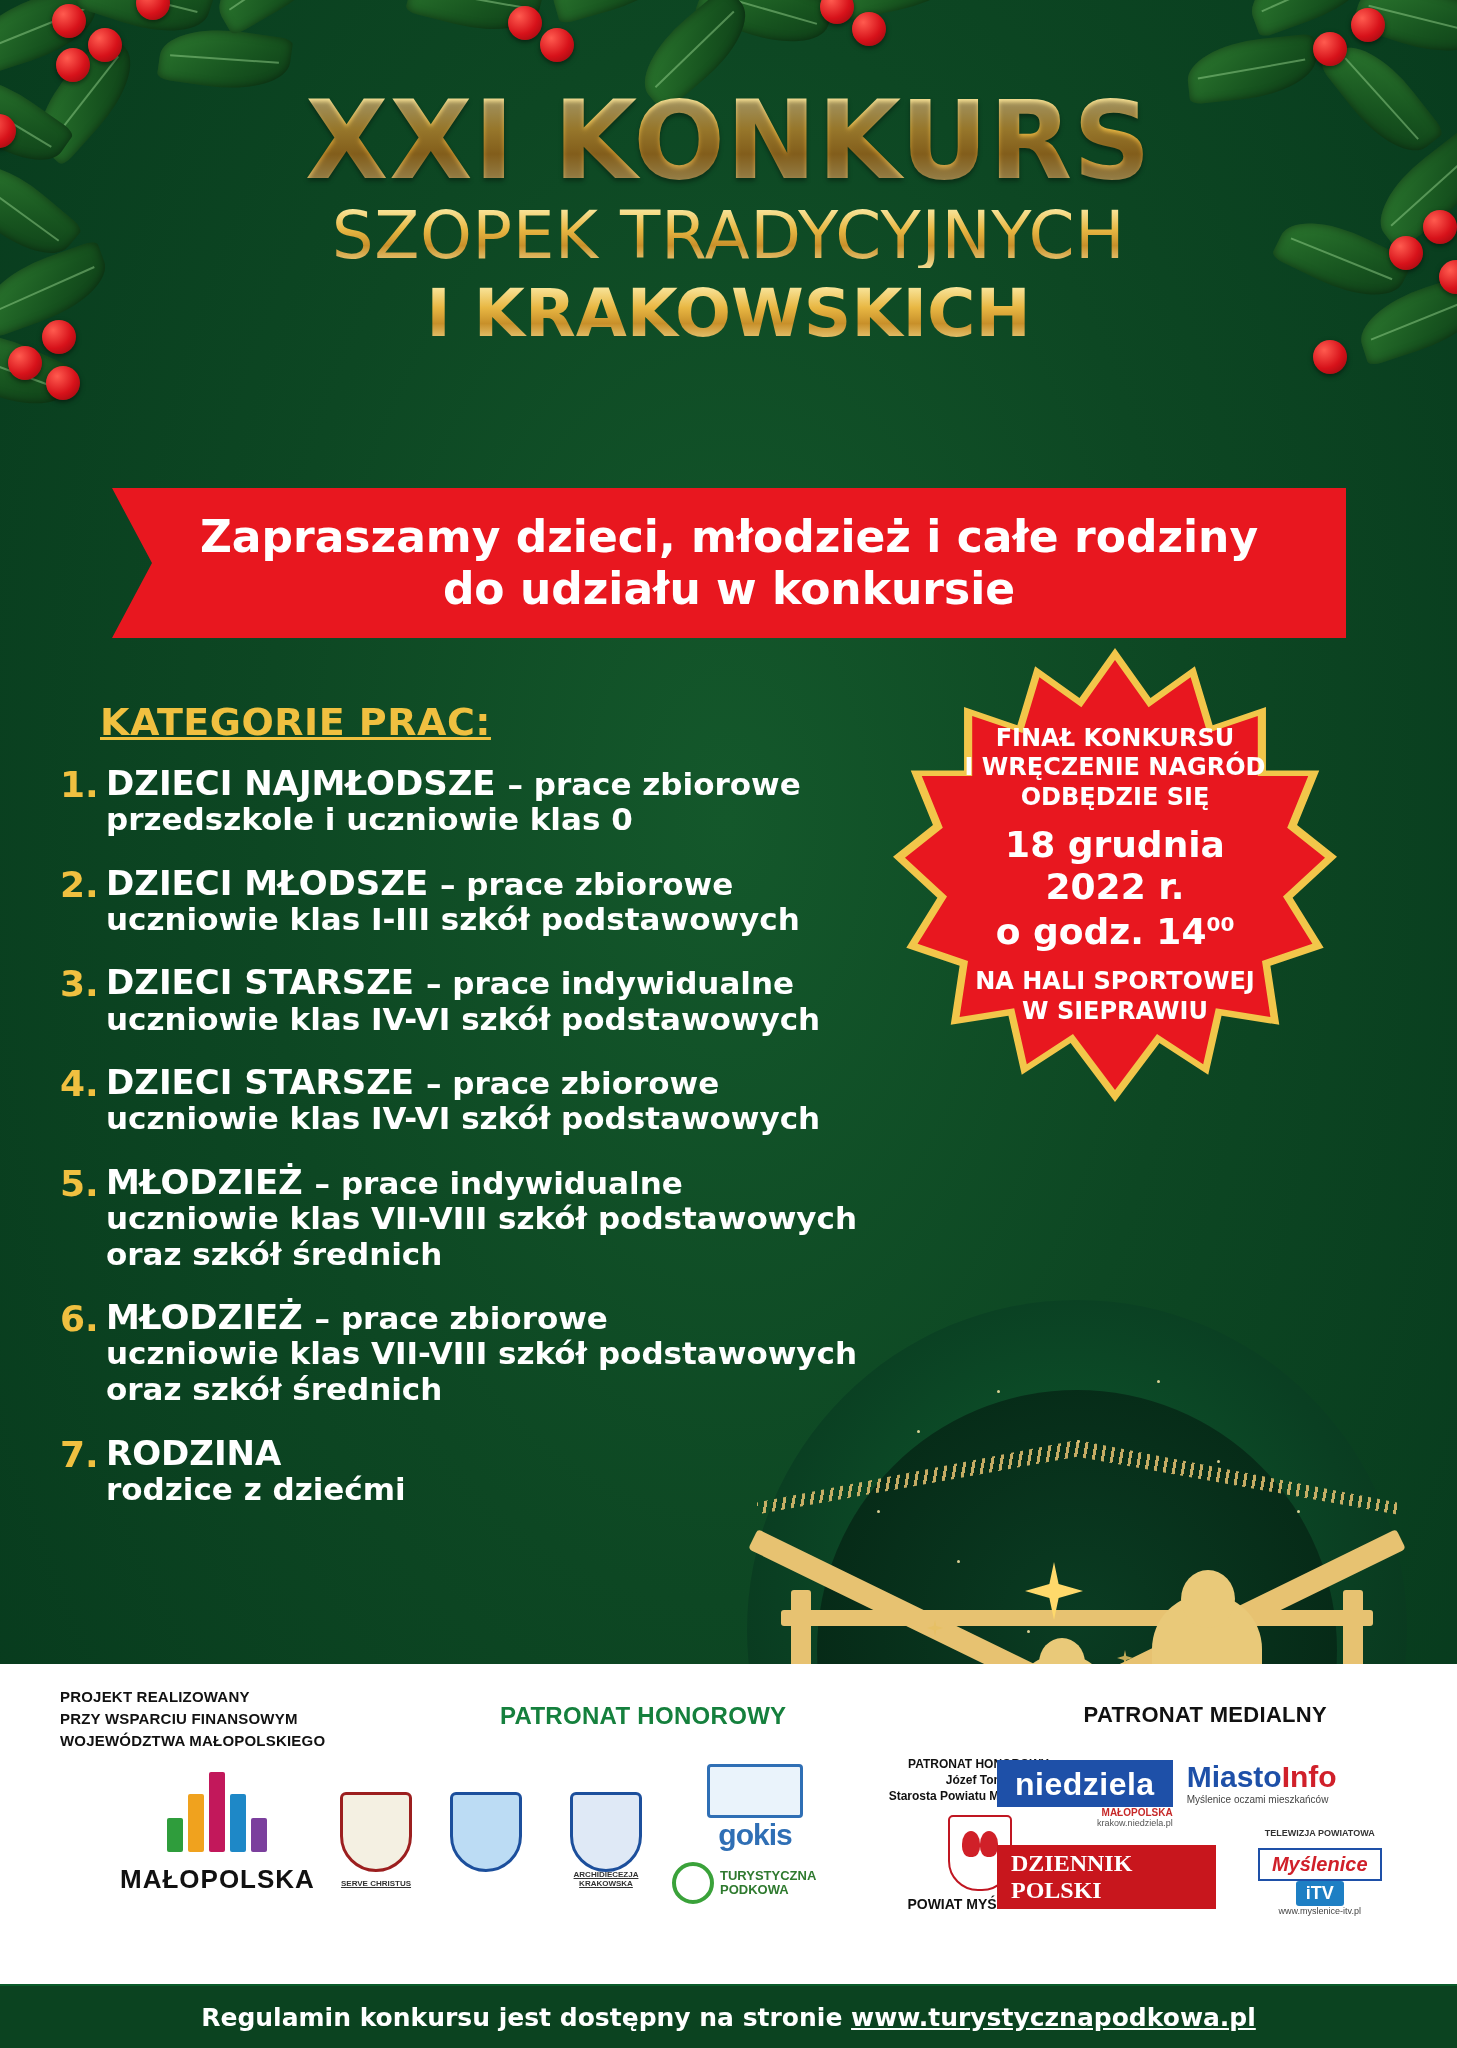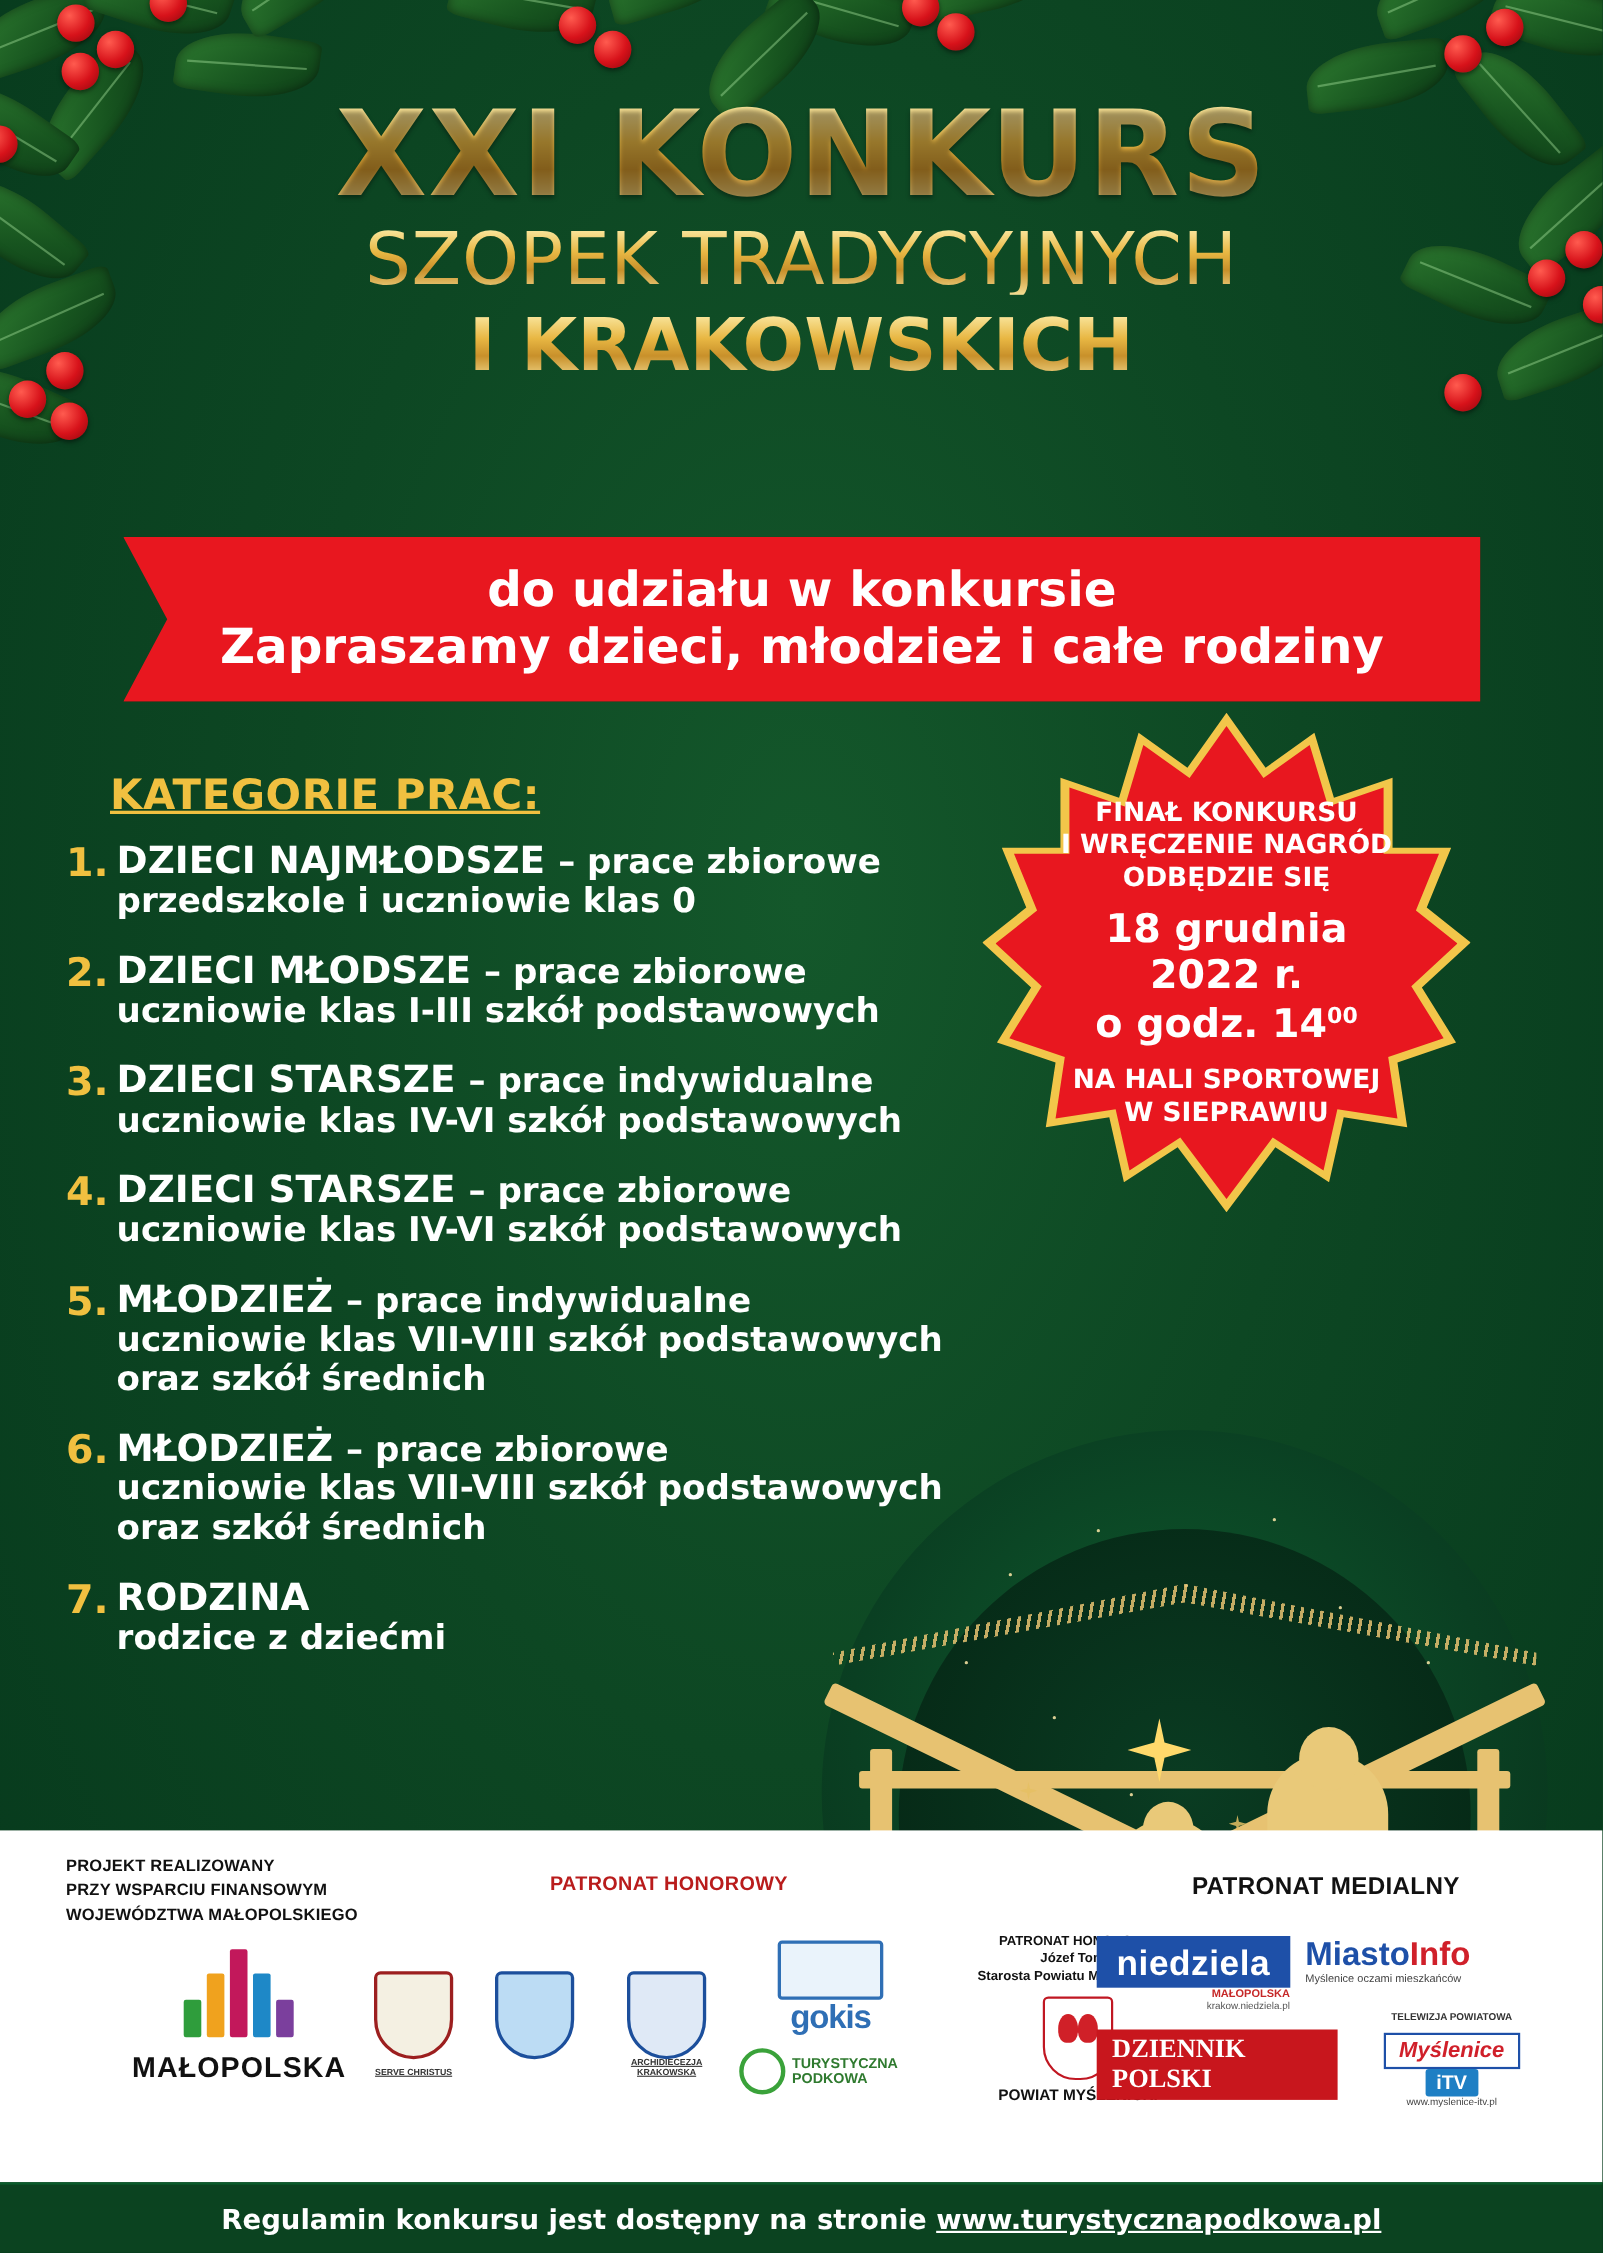--- a/index.html
+++ b/index.html
@@ -360,21 +360,21 @@
     width: 330px;
     color: #111;
     font-size: 15px;
     font-weight: 700;
     line-height: 1.45;
     letter-spacing: .2px;
   }
   .f-title-center {
     position: absolute;
     left: 500px; top: 38px;
-    font-size: 18px; font-weight: 700; color: #b91c1c;
+    font-size: 24px; font-weight: 700; color: #15803d;
     letter-spacing: .3px;
   }
   .f-title-right {
     position: absolute;
     right: 130px; top: 38px;
     font-size: 22px; font-weight: 700; color: #111;
     letter-spacing: .3px;
   }
   .malopolska {
     position: absolute;
@@ -549,22 +549,22 @@
   </div>
 
   <div class="headline">
     <div class="h-main">XXI KONKURS</div>
     <div class="h-sub1">SZOPEK TRADYCYJNYCH</div>
     <div class="h-sub2">I KRAKOWSKICH</div>
   </div>
 
   <div class="ribbon">
     <div class="ribbon-inner">
+      <div>Zapraszamy dzieci, młodzież i całe rodziny</div>
       <div>do udziału w konkursie</div>
-      <div>Zapraszamy dzieci, młodzież i całe rodziny</div>
     </div>
   </div>
 
   <div class="cats">
     <div class="cats-title">KATEGORIE PRAC:</div>
 
     <div class="cat">
       <div class="cat-num">1.</div>
       <div class="cat-body">
         <div class="cat-head">

